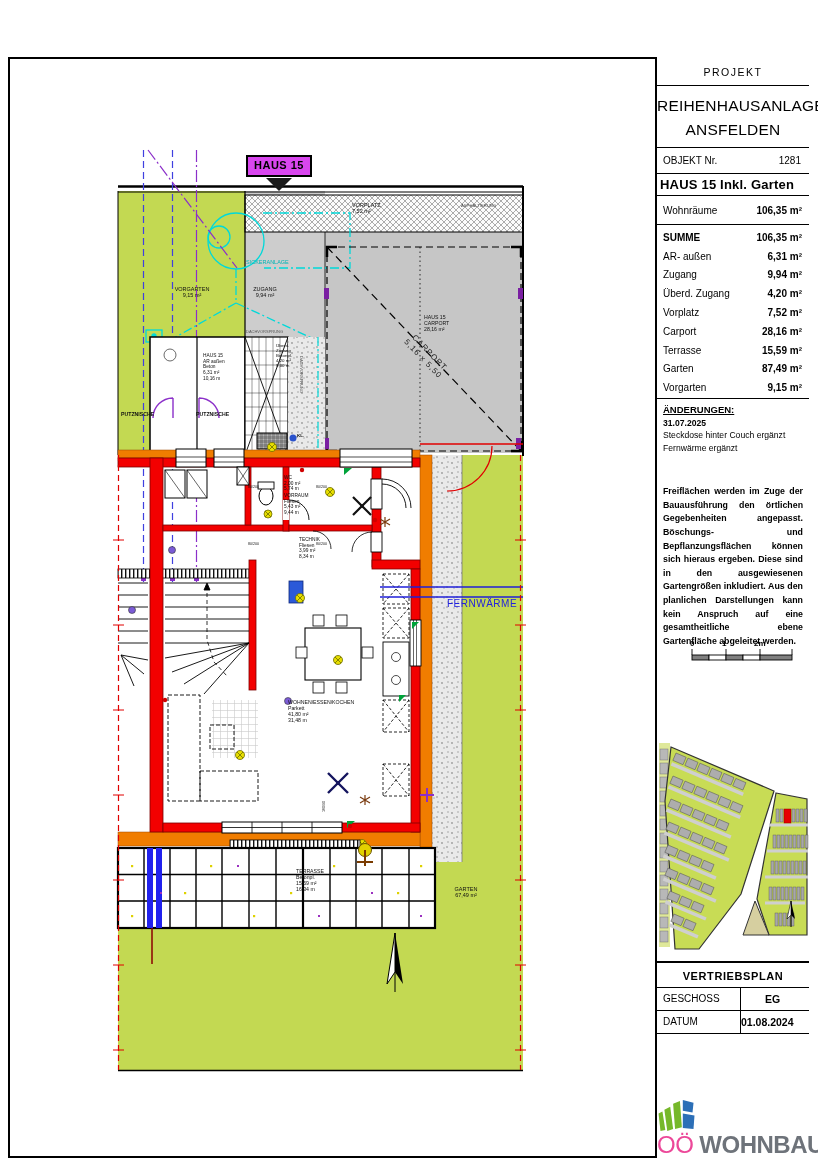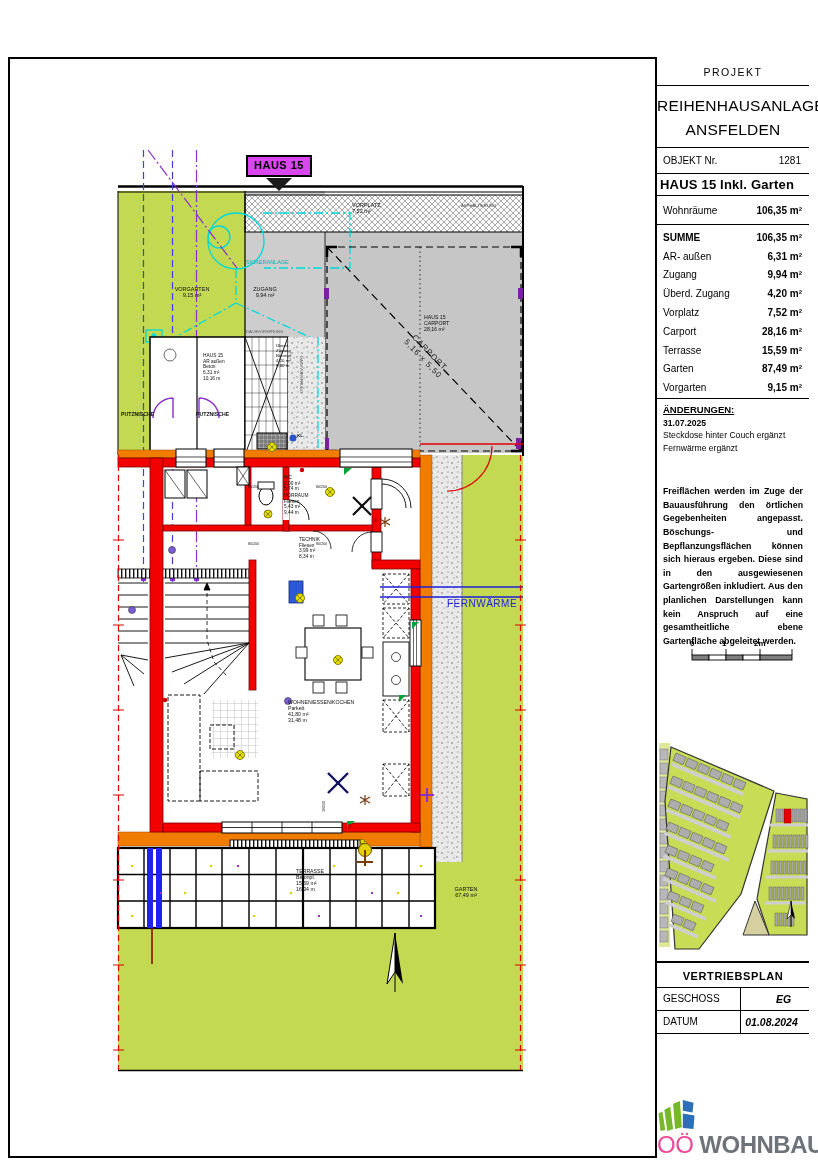--- a/index.html
+++ b/index.html
@@ -32,21 +32,21 @@
   .para{position:absolute;top:86px;left:6px;right:6px;font-size:8.8px;font-weight:bold;line-height:1.55;text-align:justify;}
   .scalewrap{position:absolute;top:240px;left:33px;width:106px;}
   .scalelabels{position:relative;height:10px;font-size:8px;font-weight:bold;}
   .scalelabels span{position:absolute;top:0;}
   .sl0{left:0;} .sl1{left:32px;} .sl2{left:64px;}
   .mapwrap{position:absolute;top:332px;left:2px;}
   .r-vertrieb{top:905px;height:26px;font-weight:bold;font-size:11px;text-align:center;padding-top:7px;letter-spacing:0.6px;border-top:1px solid #000;}
   .r-geschoss{top:931px;height:23px;display:flex;font-size:10px;gap:24px;}
   .r-datum{top:954px;height:23px;display:flex;font-size:10px;}
   .cell-l{width:84px;border-right:1px solid #000;box-sizing:border-box;padding:5px 0 0 6px;}
-  .cell-r{flex:1;text-align:center;padding:5px 7px 0 0;font-weight:bold;font-size:10.5px;font-style:italic;}
+  .cell-r{flex:1;text-align:left;padding:5px 7px 0 0;font-weight:bold;font-size:10.5px;}
   .r-unter{top:977px;height:62px;font-size:10px;padding:4px 0 0 6px;}
   .r-logo{top:1039px;height:60px;border-bottom:none;text-align:center;padding-top:2px;}
   .logo-text{font-size:24px;line-height:1;margin-top:1px;letter-spacing:-0.5px;white-space:nowrap;}
   .logo-oe{color:#ec4899;font-weight:400;}
   .logo-wb{color:#6e737a;font-weight:bold;margin-left:6px;}
 </style>
 </head>
 <body>
 
 <svg id="plan-svg" width="818" height="1166" viewBox="0 0 818 1166">

